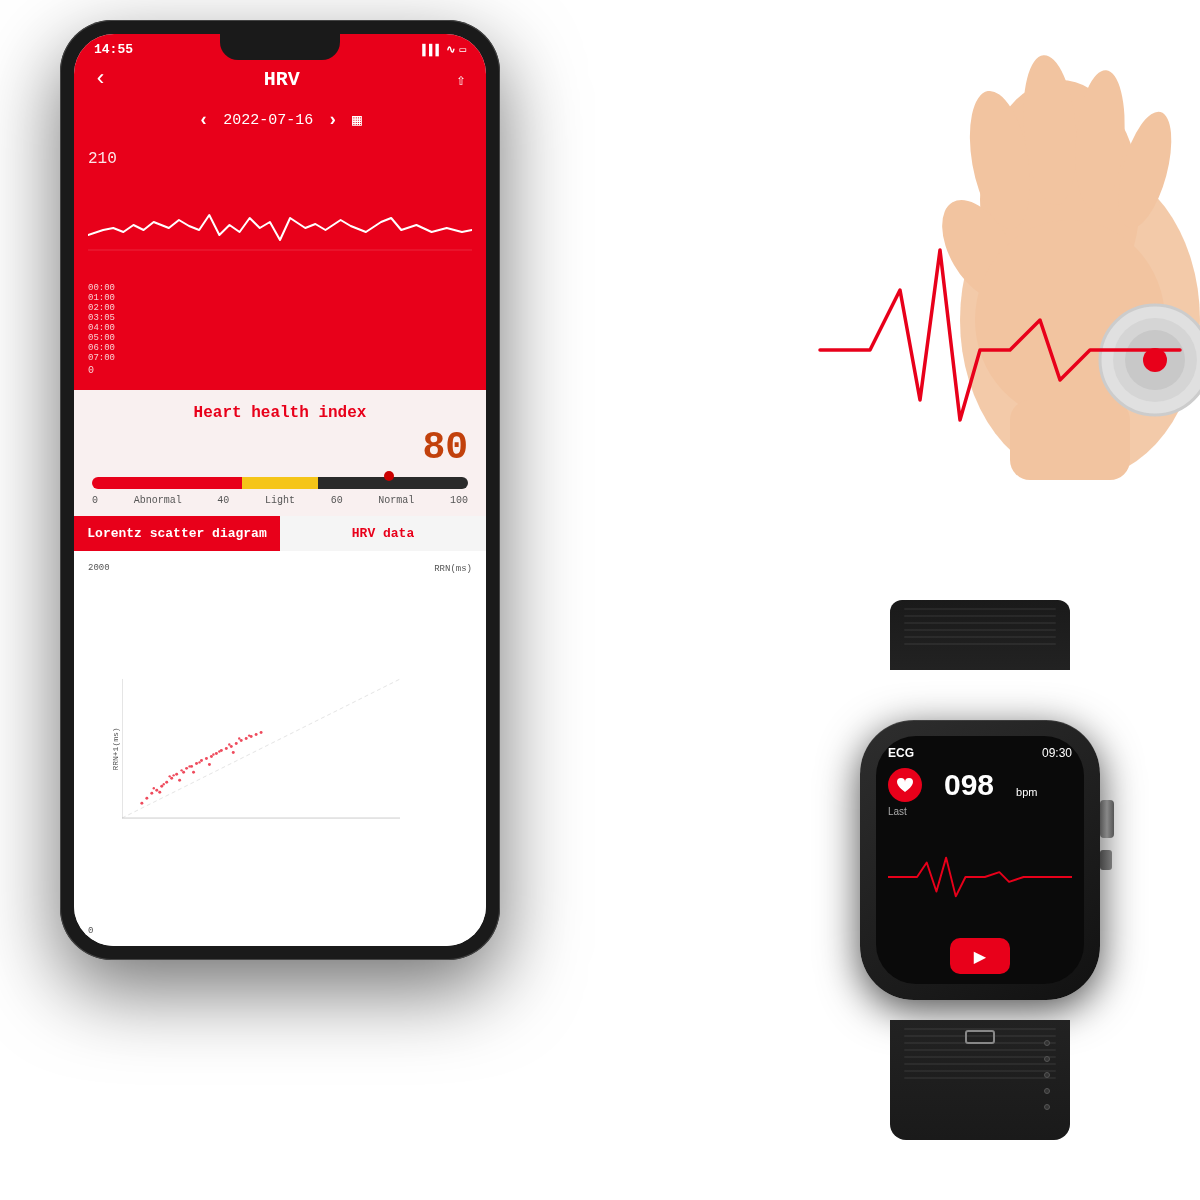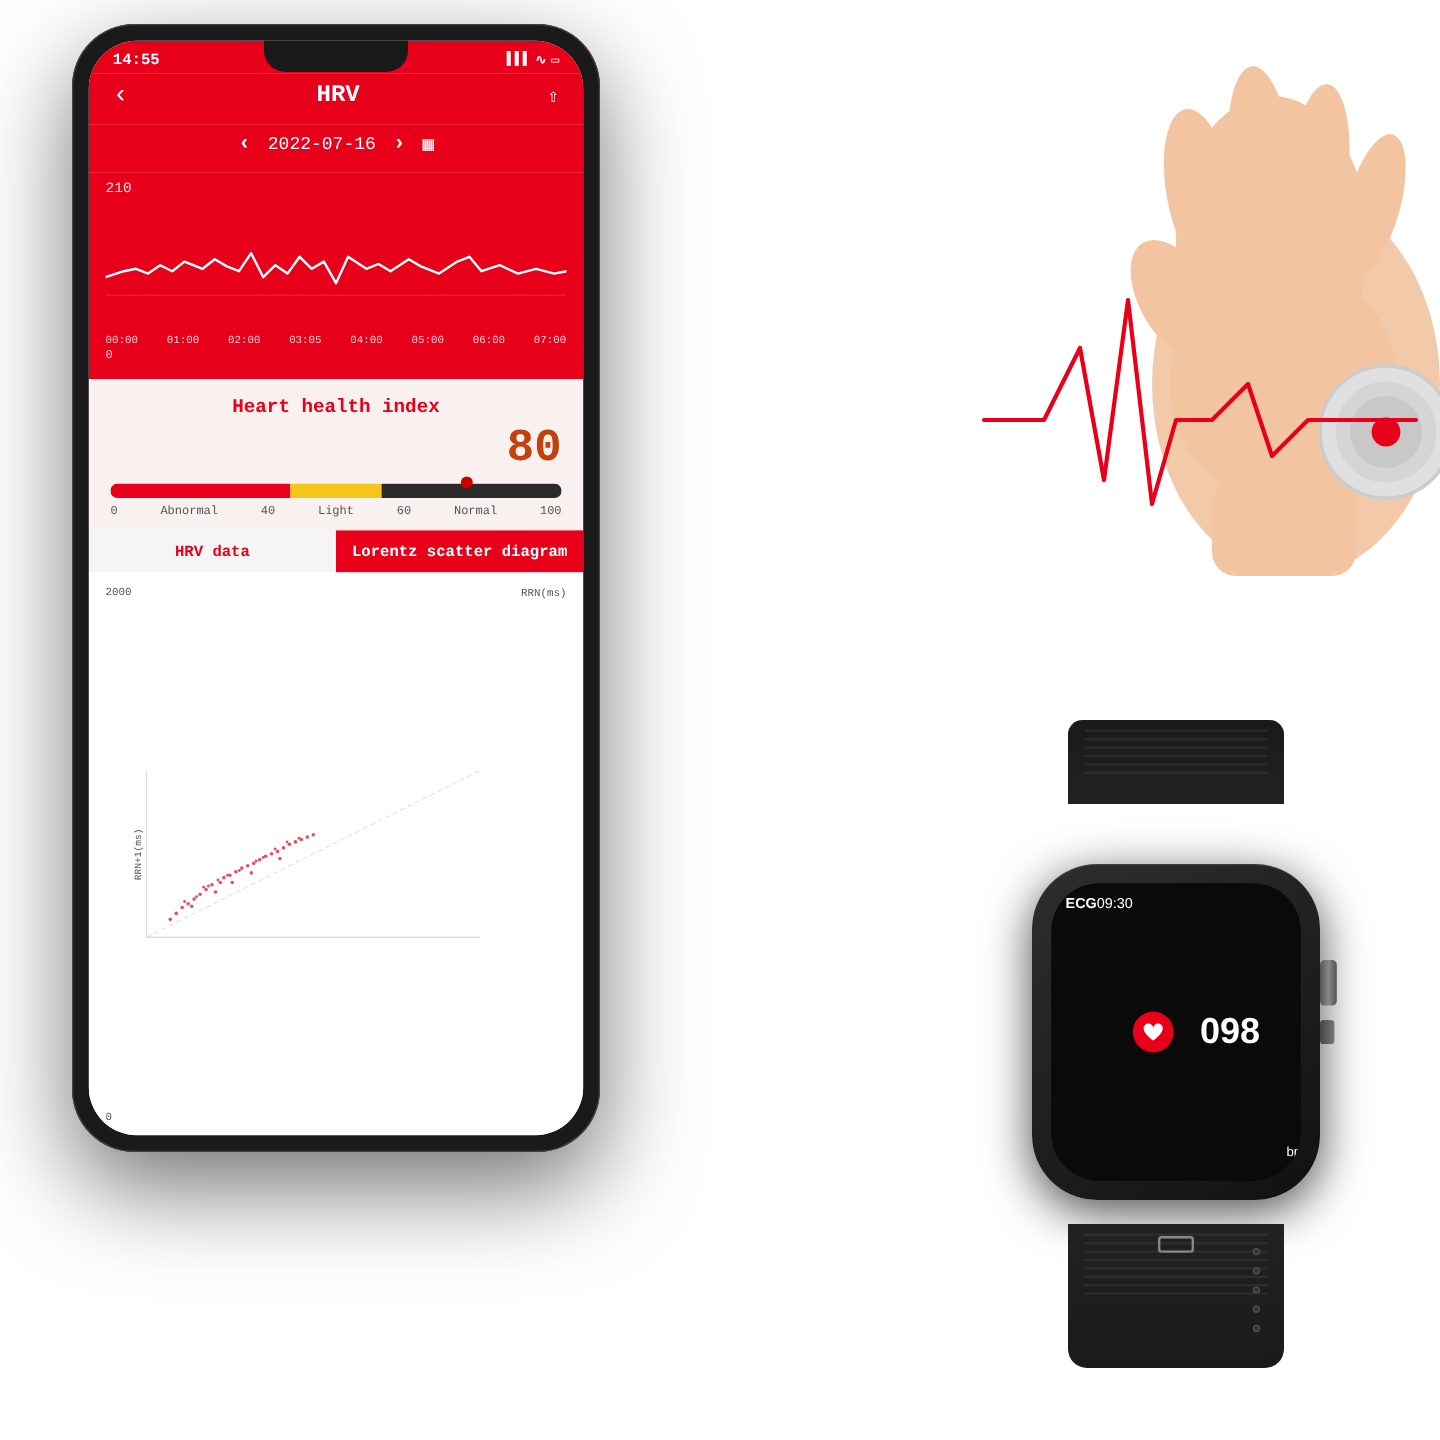--- a/index.html
+++ b/index.html
@@ -111,34 +111,35 @@
     }
 
     
     .chart-area {
       background: #e8001a;
       padding: 6px 14px 14px;
       flex-shrink: 0;
     }
     .chart-y-label {
       color: rgba(255,255,255,0.9);
-      font-size: 12px;
+      font-size: 16px;
       margin-bottom: 2px;
     }
     .chart-svg-container {
       width: 100%;
       height: 110px;
       position: relative;
     }
     .chart-x-labels {
       display: flex;
       justify-content: space-between;
       color: rgba(255,255,255,0.8);
       font-size: 9px;
       margin-top: 3px;
+      flex-direction: column;
     }
     .chart-zero {
       color: rgba(255,255,255,0.9);
       font-size: 11px;
       margin-top: 2px;
     }
 
     
     .health-section {
       background: #f9f0f0;
@@ -302,20 +303,21 @@
       border-radius: 3px;
     }
     .watch-screen {
       position: absolute;
       top: 16px; left: 16px;
       right: 16px; bottom: 16px;
       background: #0a0a0a;
       border-radius: 40px;
       overflow: hidden;
       display: flex;
+      flex-direction: column;
       padding: 10px 12px;
     }
     .watch-status-row {
       display: flex;
       justify-content: space-between;
       color: white;
       font-size: 11px;
       margin-bottom: 4px;
     }
     .watch-ecg-label {
@@ -523,25 +525,25 @@
           <span>Abnormal</span>
           <span>40</span>
           <span>Light</span>
           <span>60</span>
           <span>Normal</span>
           <span>100</span>
         </div>
       </div>
 
       <div class="tabs-row">
+        <div class="tab tab-active">
+          <span>Lorentz scatter diagram</span>
+        </div>
         <div class="tab tab-inactive">
           <span>HRV data</span>
-        </div>
-        <div class="tab tab-active">
-          <span>Lorentz scatter diagram</span>
         </div>
       </div>
 
       <div class="scatter-section">
         <div class="scatter-container">
           <div class="scatter-y-axis">
             <span>2000</span>
             <span></span>
             <span>0</span>
           </div>

